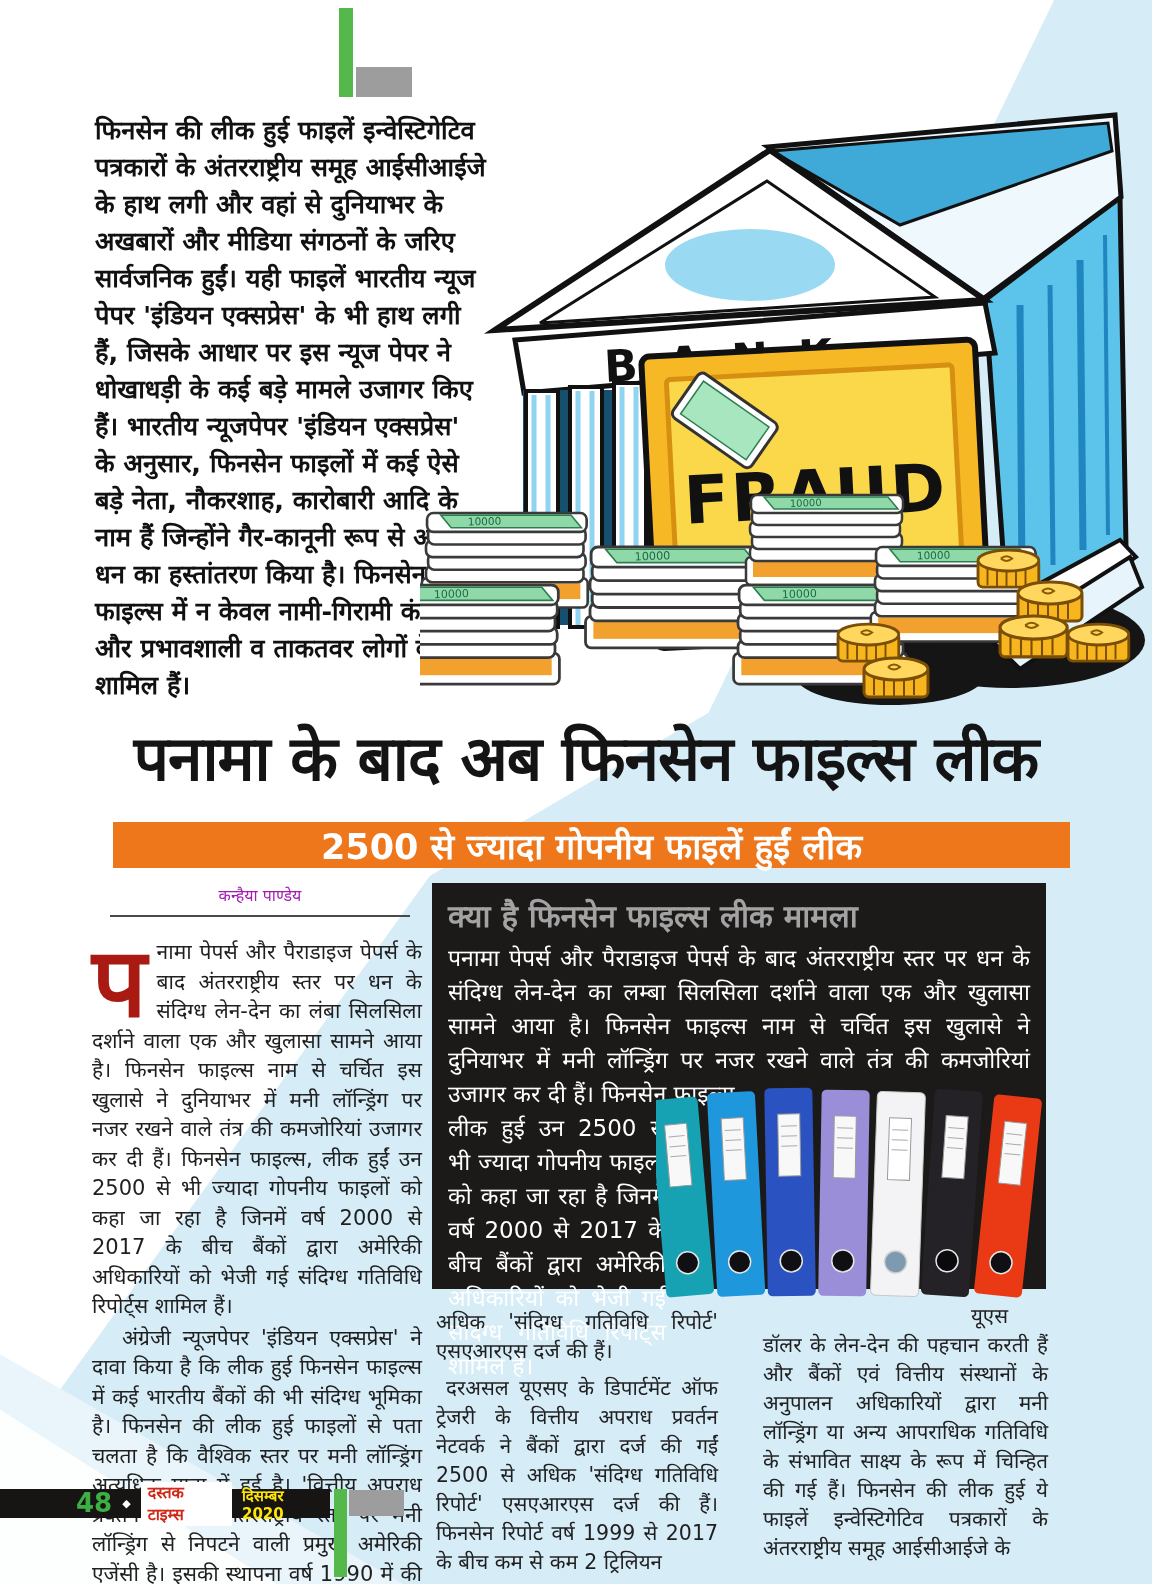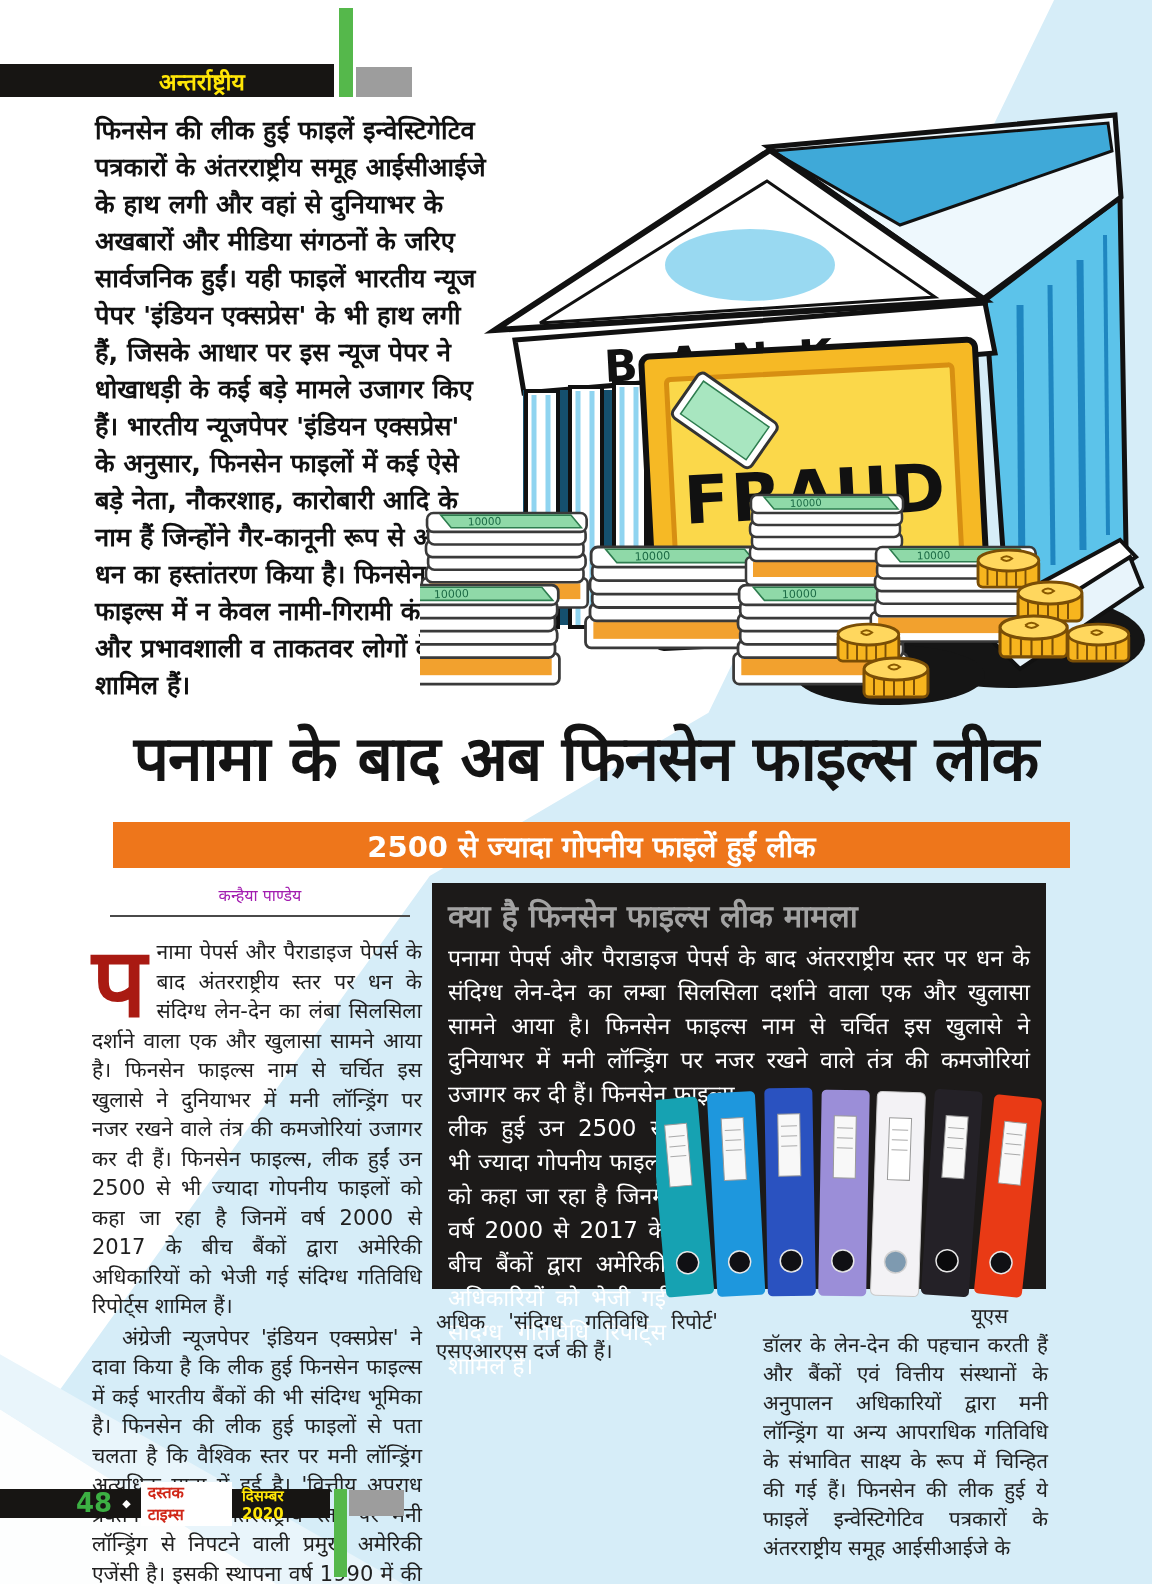--- a/index.html
+++ b/index.html
@@ -24,21 +24,21 @@
   .green-bar-top{left:339px;top:8px;width:14px;height:89px;background:#55b84b;}
   .gray-block-top{left:356px;top:67px;width:56px;height:30px;background:#9d9d9d;}
   
   .intro{left:95px;top:112px;width:392px;font-size:25.5px;line-height:37px;
     font-weight:bold;color:#111;text-align:left;}
   
   .headline{left:100px;top:716px;width:972px;text-align:center;
     font-size:62px;font-weight:bold;color:#141414;letter-spacing:-1px;line-height:86px;white-space:nowrap;}
   .subhead{left:113px;top:822px;width:957px;height:46px;background:#ee761b;
     display:flex;align-items:center;justify-content:center;}
-  .subhead span{color:#ffffff;font-size:29px;font-weight:bold;}
+  .subhead span{color:#ffffff;font-size:35px;font-weight:bold;}
   
   .author{left:110px;top:884px;width:300px;text-align:center;
     border-bottom:2px solid #4a4a4a;padding-bottom:9px;}
   .author span{font-size:16px;font-weight:normal;color:#a21caf;}
   
   .left-col{left:92px;top:938px;width:330px;font-size:21px;line-height:29.5px;
     color:#1f1f1f;text-align:justify;}
   .left-col p{margin:0;}
   .left-col .p2{text-indent:30px;margin-top:2px;}
   .dropcap{float:left;font-size:96px;line-height:78px;font-weight:bold;
@@ -76,23 +76,20 @@
 </style>
 </head>
 <body>
 
 <div class="page">
 
   <div class="abs bg-blue"></div>
   <div class="abs bg-wedge-light"></div>
   <div class="abs bg-wedge-white"></div>
 
-  <div class="abs section-bar">
-    <span>अन्तर्राष्ट्रीय</span>
-  </div>
   <div class="abs green-bar-top"></div>
   <div class="abs gray-block-top"></div>
 
   <div class="abs intro">फिनसेन की लीक हुई फाइलें इन्वेस्टिगेटिव पत्रकारों के अंतरराष्ट्रीय समूह आईसीआईजे के हाथ लगी और वहां से दुनियाभर के अखबारों और मीडिया संगठनों के जरिए सार्वजनिक हुईं। यही फाइलें भारतीय न्यूज पेपर 'इंडियन एक्सप्रेस' के भी हाथ लगी हैं, जिसके आधार पर इस न्यूज पेपर ने धोखाधड़ी के कई बड़े मामले उजागर किए हैं। भारतीय न्यूजपेपर 'इंडियन एक्सप्रेस' के अनुसार, फिनसेन फाइलों में कई ऐसे बड़े नेता, नौकरशाह, कारोबारी आदि के नाम हैं जिन्होंने गैर-कानूनी रूप से अवैध धन का हस्तांतरण किया है। फिनसेन फाइल्स में न केवल नामी-गिरामी कंपनियों और प्रभावशाली व ताकतवर लोगों के नाम शामिल हैं।</div>
 
   <div class="abs illu">
     <svg width="728" height="628" viewBox="0 0 728 628">
       <defs>
         <g id="note-stack">
           <rect x="-4" y="62" width="158" height="28" rx="5" fill="#ffffff" stroke="#3a3a3a" stroke-width="2.5"></rect>
@@ -267,20 +264,21 @@
           <line x1="16" y1="38" x2="32" y2="38" stroke="#aaa"></line>
           <line x1="16" y1="48" x2="32" y2="48" stroke="#aaa"></line>
           <line x1="16" y1="58" x2="32" y2="58" stroke="#aaa"></line>
           <circle cx="24" cy="167" r="11" fill="#101014" stroke="#e8e8e8" stroke-width="1.5"></circle>
         </g>
     </svg>
   </div>
 
   <div class="abs mid-col">
     <p>अधिक 'संदिग्ध गतिविधि रिपोर्ट' एसएआरएस दर्ज की हैं।</p>
+    <p class="p2">दरअसल यूएसए के डिपार्टमेंट ऑफ ट्रेजरी के वित्तीय अपराध प्रवर्तन नेटवर्क ने बैंकों द्वारा दर्ज की गईं 2500 से अधिक 'संदिग्ध गतिविधि रिपोर्ट' एसएआरएस दर्ज की हैं। फिनसेन रिपोर्ट वर्ष 1999 से 2017 के बीच कम से कम 2 ट्रिलियन</p>
   </div>
 
   <div class="abs right-col">
     <div class="first">यूएस</div>
     <div>डॉलर के लेन-देन की पहचान करती हैं और बैंकों एवं वित्तीय संस्थानों के अनुपालन अधिकारियों द्वारा मनी लॉन्ड्रिंग या अन्य आपराधिक गतिविधि के संभावित साक्ष्य के रूप में चिन्हित की गई हैं। फिनसेन की लीक हुई ये फाइलें इन्वेस्टिगेटिव पत्रकारों के अंतरराष्ट्रीय समूह आईसीआईजे के</div>
   </div>
 
   <div class="abs footer-bar">
     <span class="page-num">48</span>
     <span class="foot-sep">◆</span>

